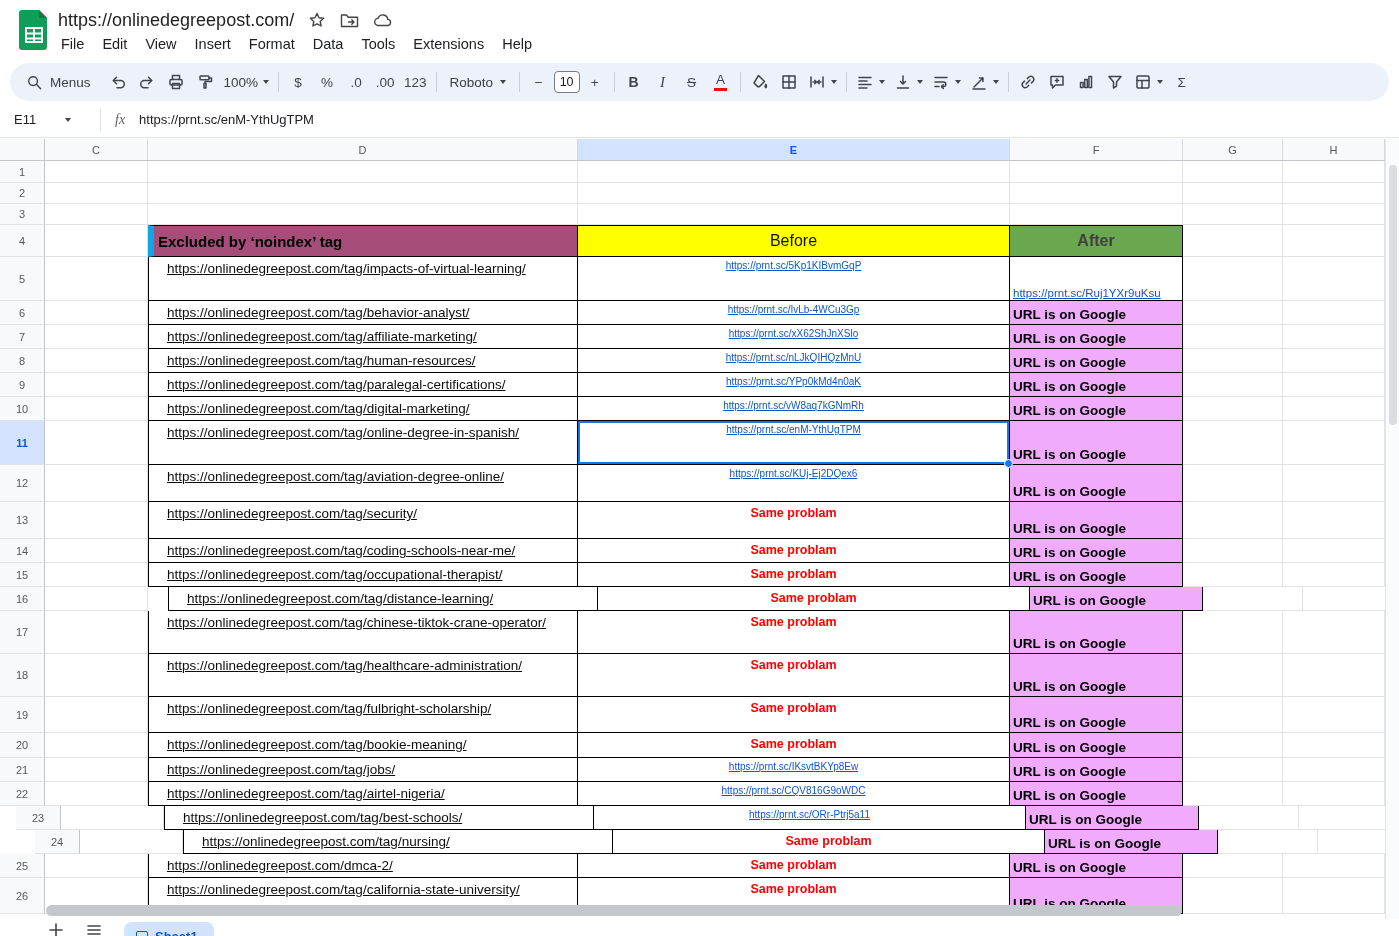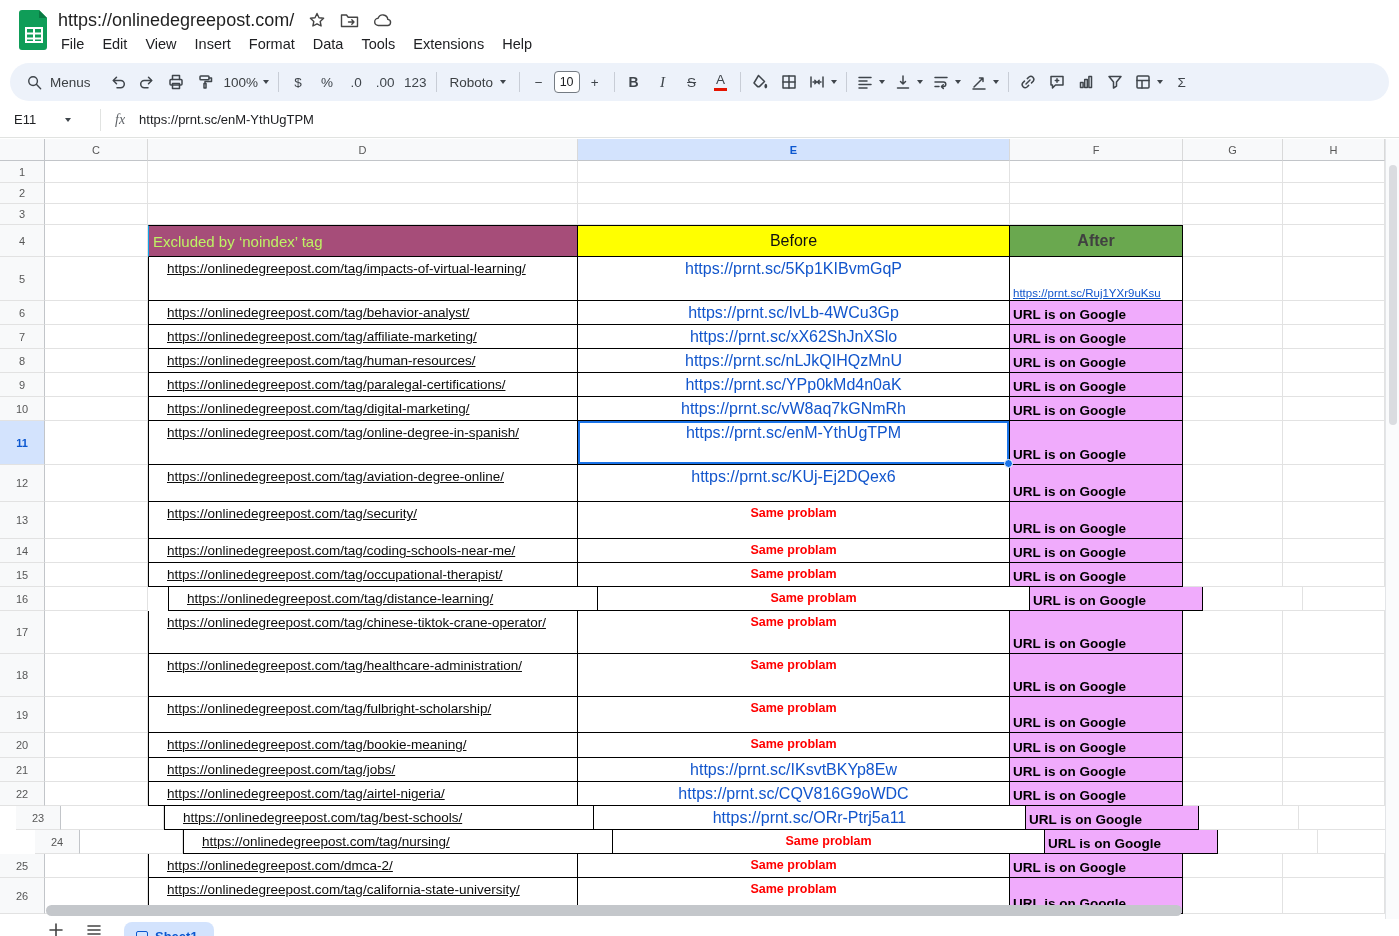--- a/index.html
+++ b/index.html
@@ -58,28 +58,28 @@
   .colhdr.sel { background:#d3e3fd; color:#0b57d0; font-weight:700; }
   .grow { display:flex; }
   .rowhdr { width:45px; background:#f8f9fa; border-right:1px solid #c2c5c9; border-bottom:1px solid #e2e2e2;
             display:flex; align-items:center; justify-content:center; font-size:11px; color:#575757; flex:none; cursor:pointer; }
   .rowhdr.sel { background:#d3e3fd; color:#0b57d0; font-weight:700; }
   .cell { background:#fff; border-right:1px solid #e2e2e2; border-bottom:1px solid #e2e2e2;
           overflow:hidden; flex:none; height:100%; cursor:cell; }
   .tb { border-right:1px solid #000; border-bottom:1px solid #000; }
   .c-url { font-size:13.5px; color:#0d0d0d; text-decoration:underline; padding:2px 5px 0 18px;
            line-height:1.5; word-break:break-all; border-left:1px solid #000; }
-  .c-link { font-size:16px; color:#1155cc; text-align:center; padding-top:3px; }
+  .c-link { font-size:10px; color:#1155cc; text-decoration:underline; text-align:center; padding-top:3px; }
   .c-problem { font-size:12.5px; color:#ff0000; font-weight:700; text-align:center; padding-top:4px; }
   .c-google { background:#f0abfc; font-weight:700; font-size:13.5px; color:#000;
               display:flex; align-items:flex-end; padding:1px 12px 2px 3px; }
   .c-flink { font-size:11.5px; color:#1155cc; text-decoration:underline;
              display:flex; align-items:flex-end; padding:1px 2px 1px 3px; }
-  .c-hdrD { background:#a64d79; font-weight:400; font-size:15px; color:#bef264;
-            display:flex; align-items:center; padding:0 4px; border-left:1px solid #0ea5e9; border-top:1px solid #000; }
+  .c-hdrD { background:#a64d79; font-weight:700; font-size:15px; color:#000000;
+            display:flex; align-items:center; padding:0 4px; border-left:6px solid #0ea5e9; border-top:1px solid #000; }
   .c-hdrE { background:#ffff00; font-size:16px; color:#111; display:flex; align-items:center;
             justify-content:center; border-top:1px solid #000; }
   .c-hdrF { background:#6aa84f; font-size:16px; font-weight:700; color:#404040; display:flex;
             align-items:center; justify-content:center; border-top:1px solid #000; }
   .selected { box-shadow: inset 0 0 0 2px #1a73e8; position:relative; overflow:visible; z-index:3; }
   .selected::after { content:""; position:absolute; right:-4px; bottom:-4px; width:7px; height:7px;
                      border-radius:50%; background:#1a73e8; border:1.5px solid #fff; }
 
   
   .vscroll { position:absolute; right:0; top:139px; width:14px; height:797px; background:#fafbfc; border-left:1px solid #e3e5e8; }

